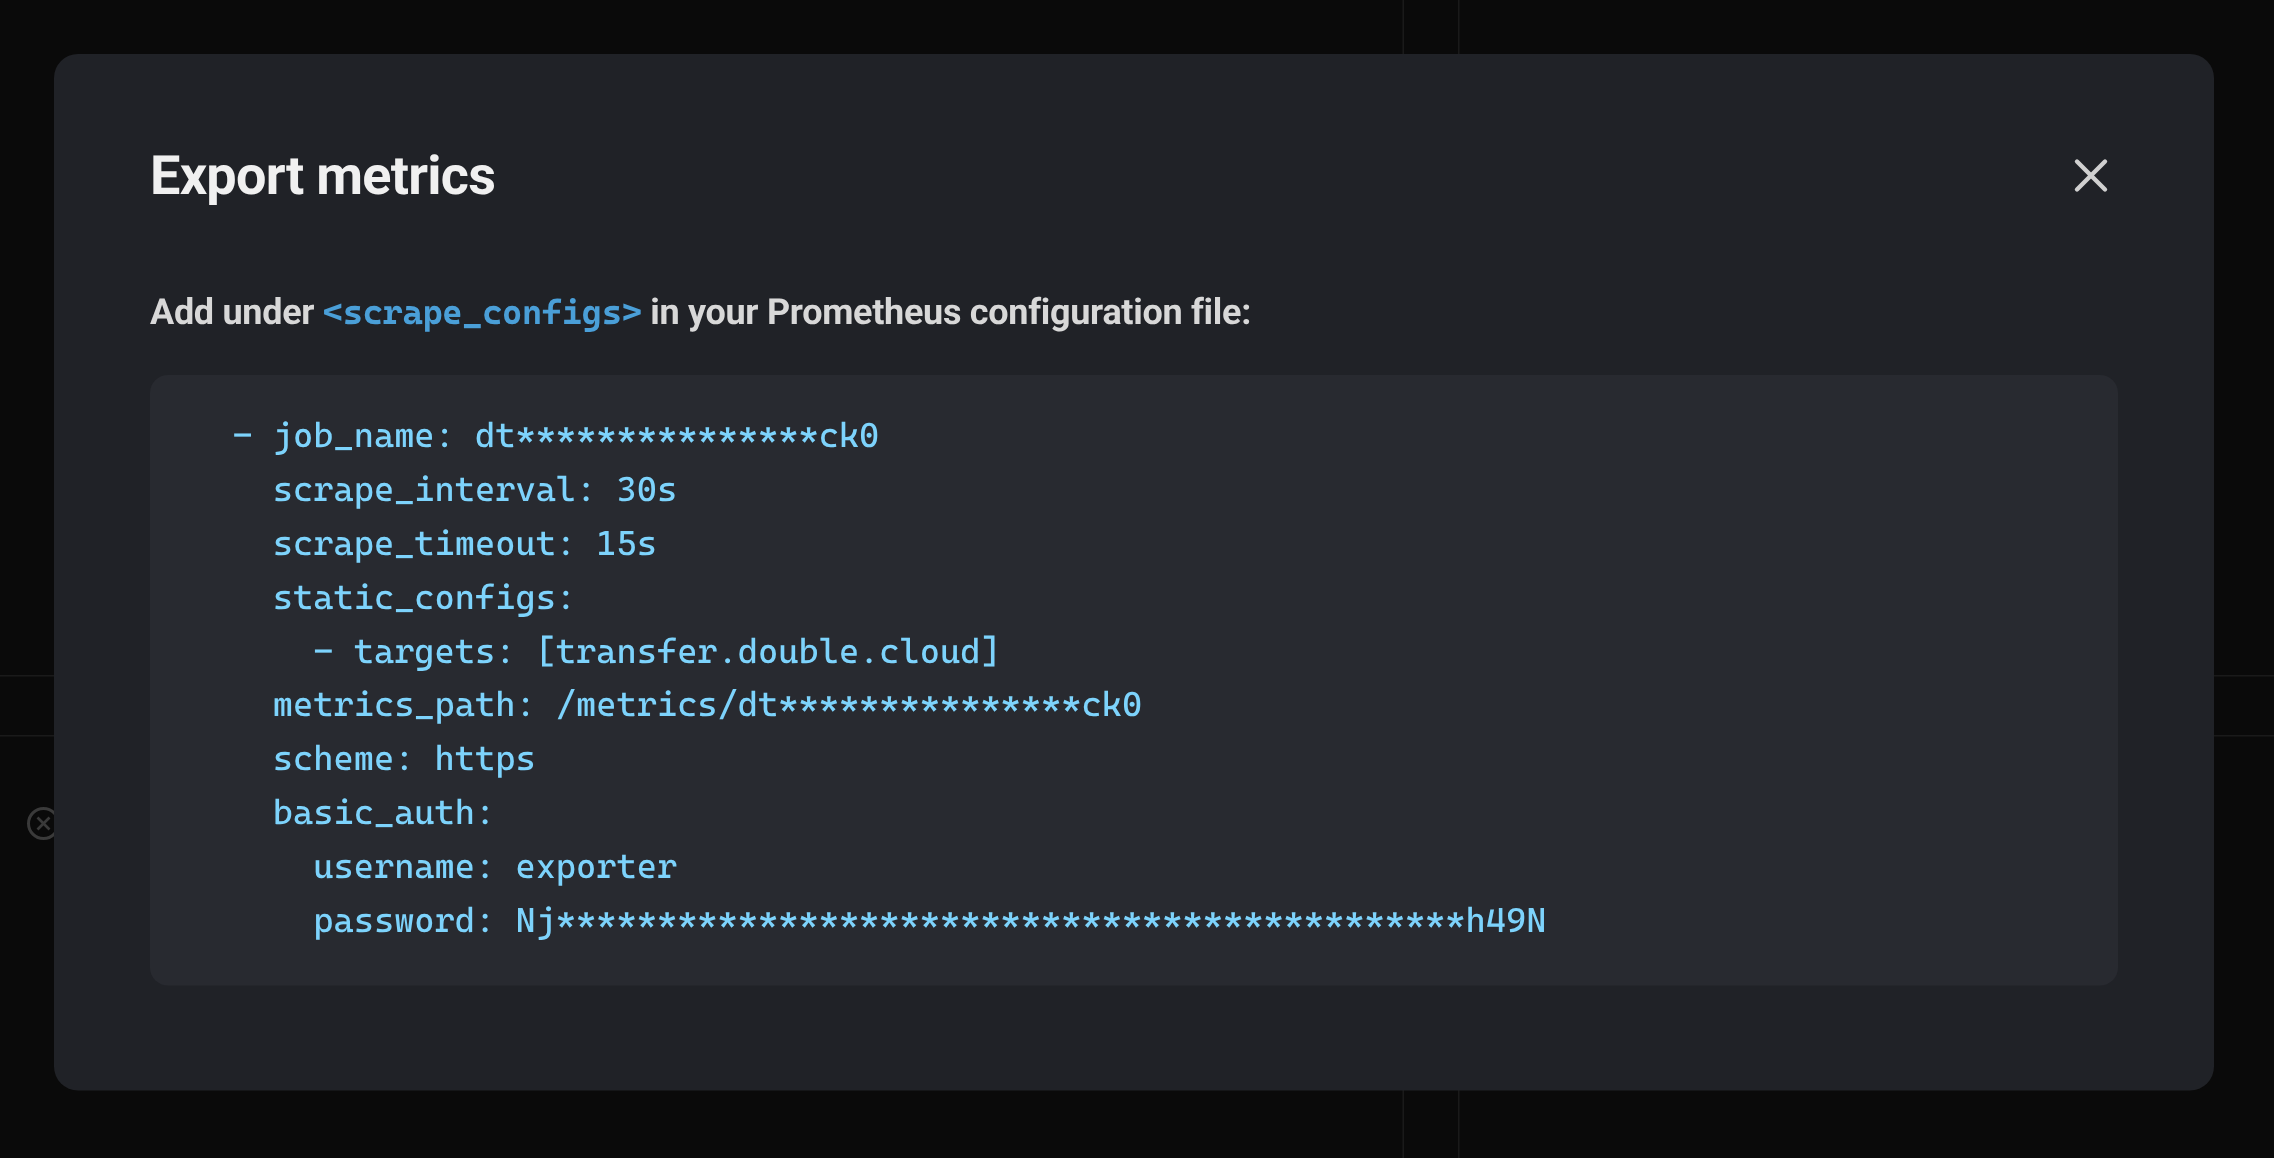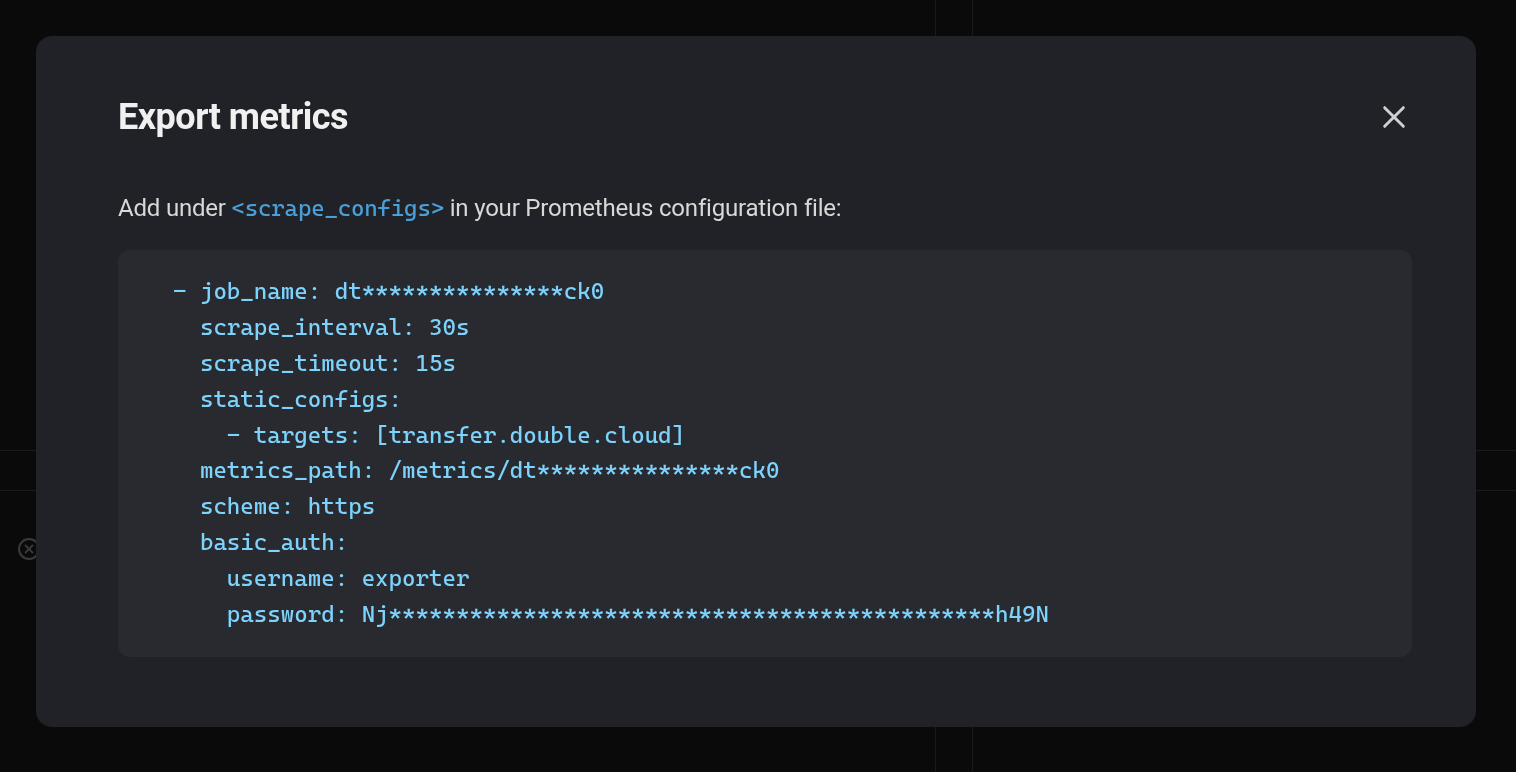--- a/index.html
+++ b/index.html
@@ -17,21 +17,21 @@
       position: relative;
     }
     
     .modal {
       position: absolute;
       top: 36px;
       left: 36px;
       right: 40px;
       background-color: #202227;
       border-radius: 16px;
-      padding: 60px 64px 70px 82px;
+      padding: 60px 64px 70px 64px;
     }
     
     .modal-header {
       display: flex;
       justify-content: space-between;
       align-items: center;
       margin-bottom: 56px;
     }
     
     .modal-title {
@@ -53,21 +53,21 @@
     }
     
     .close-button svg {
       width: 28px;
       height: 28px;
     }
     
     .instruction-text {
       color: #d8d8d8;
       font-size: 24px;
-      font-weight: 400;
+      font-weight: 700;
       margin-bottom: 28px;
       letter-spacing: -0.2px;
     }
     
     .instruction-link {
       color: #4a9fd8;
       font-family: "SF Mono", Monaco, "Cascadia Code", "Roboto Mono", Consolas, "Courier New", monospace;
       font-size: 23px;
     }
     

